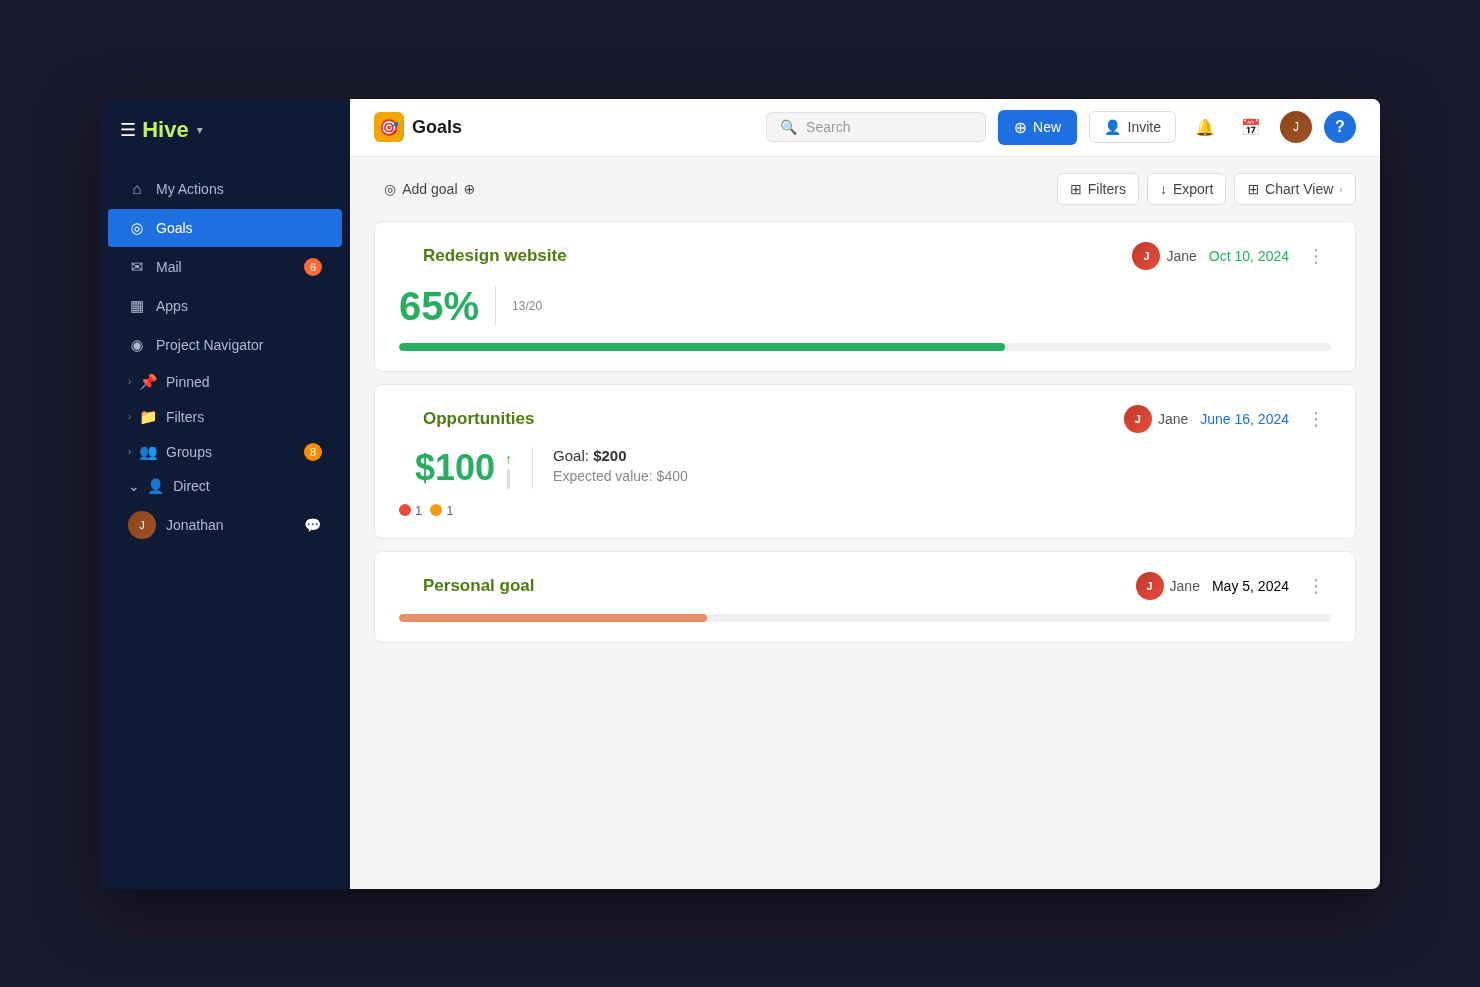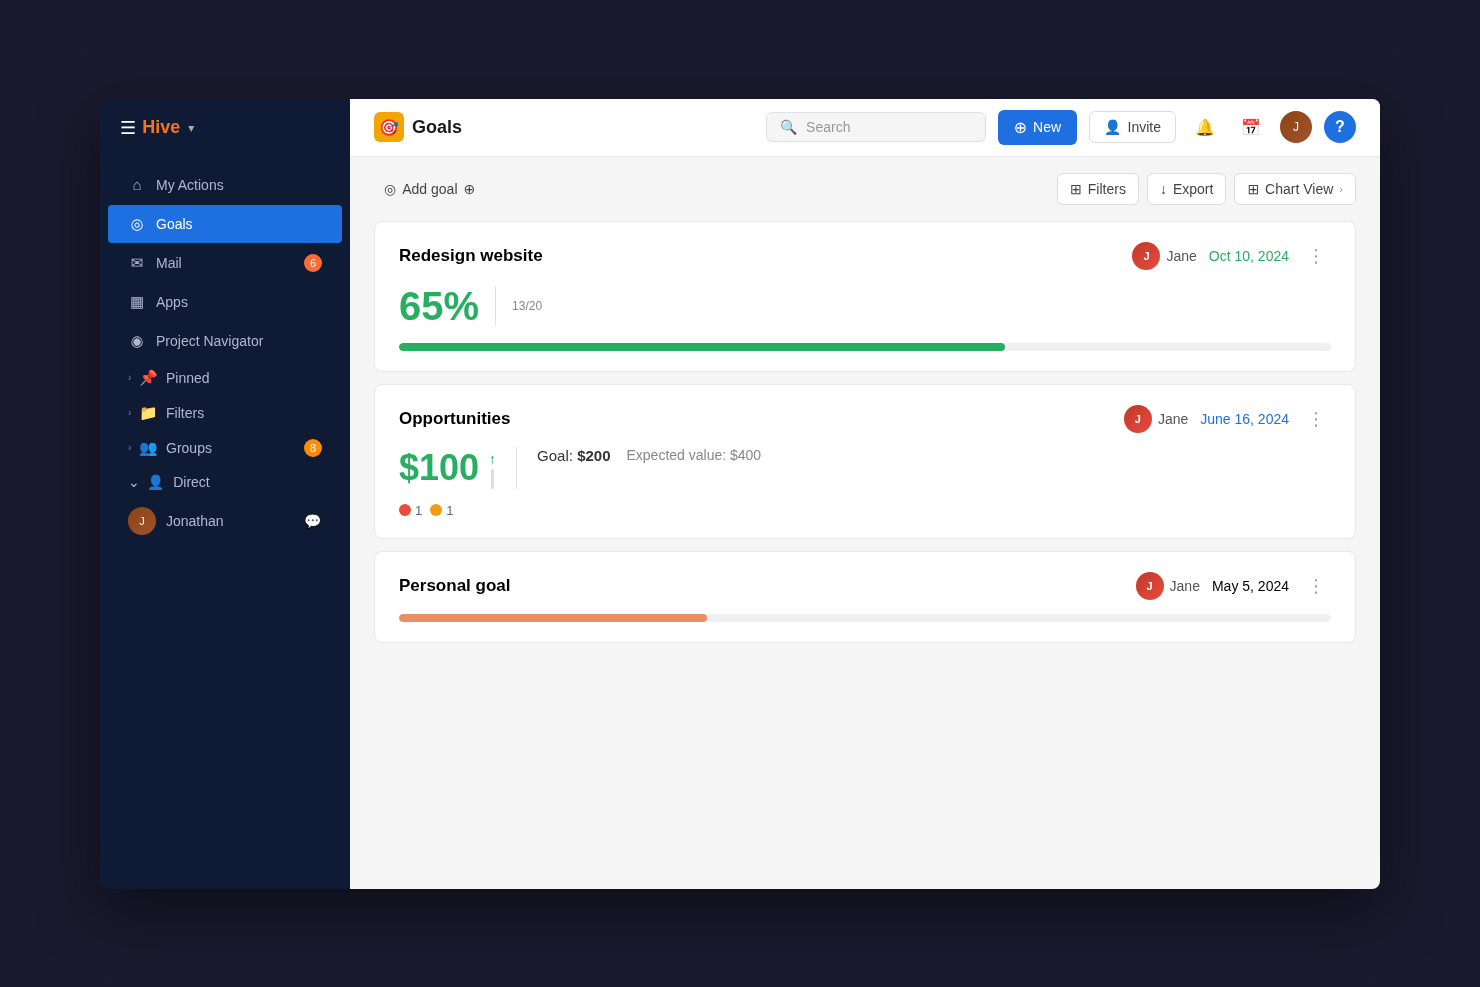--- a/index.html
+++ b/index.html
@@ -46,22 +46,22 @@
       gap: 6px;
       cursor: pointer;
     }
 
     .hive-logo-icon {
       color: #fff;
       font-size: 18px;
     }
 
     .hive-logo-text {
-      color: #f97316;
-      font-size: 18px;
+      color: #bef264;
+      font-size: 22px;
       font-weight: 600;
     }
 
     .hive-dropdown-icon {
       color: #aaa;
       font-size: 12px;
       margin-left: 2px;
     }
 
     .sidebar-nav {
@@ -360,21 +360,22 @@
     .goal-card-header {
       display: flex;
       align-items: center;
       justify-content: space-between;
       margin-bottom: 14px;
     }
 
     .goal-title {
       font-size: 17px;
       font-weight: 600;
-      color: #000000;
+      color: #4d7c0f;
+      margin-left: 24px;
     }
 
     .goal-meta {
       display: flex;
       align-items: center;
       gap: 12px;
     }
 
     .goal-assignee {
       display: flex;
@@ -455,20 +456,21 @@
       margin-bottom: 14px;
     }
 
     .opp-amount-section {
       display: flex;
       align-items: flex-end;
       gap: 10px;
       padding-right: 20px;
       border-right: 1px solid #e0e0e0;
       margin-right: 20px;
+      margin-left: 16px;
     }
 
     .opp-amount {
       font-size: 36px;
       font-weight: 700;
       color: #27ae60;
     }
 
     .opp-trend {
       display: flex;
@@ -484,22 +486,22 @@
 
     .trend-bar {
       width: 3px;
       height: 20px;
       background: #ddd;
       border-radius: 2px;
     }
 
     .opp-goals {
       display: flex;
-      flex-direction: row;
-      gap: 16px;
+      flex-direction: column;
+      gap: 4px;
       justify-content: center;
     }
 
     .opp-goal-label {
       font-size: 15px;
       color: #333;
     }
 
     .opp-goal-label strong {
       font-weight: 600;

